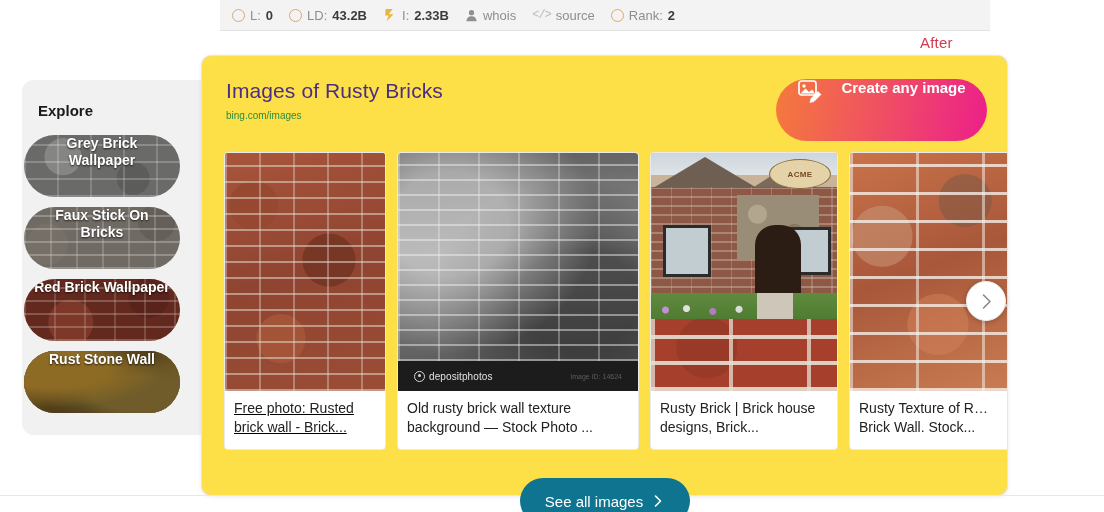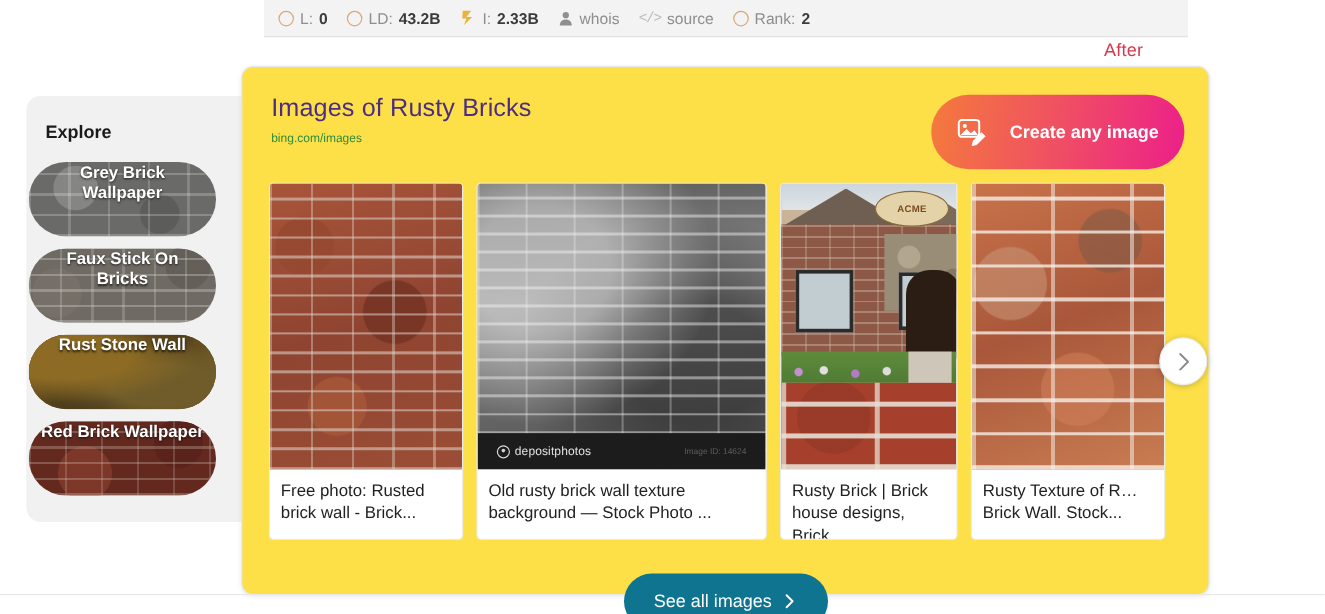--- a/index.html
+++ b/index.html
@@ -103,38 +103,38 @@
   }
   .card-head { padding: 23px 24px 0 24px; position:relative; }
   .card-title { font-size:21px; color:#4b2e83; font-weight:normal; letter-spacing:.1px; }
   .card-url { font-size:10px; color:#2e8b3d; margin-top:7px; }
 
   .create-btn {
     position:absolute; right:20px; top:23px;
     width:211px; height:62px; border-radius:34px; border:none;
     background: linear-gradient(100deg, #f47a3c 0%, #f0545f 45%, #ec1f8a 100%);
     color:#fff; font-size:15px; font-weight:bold;
-    display:flex; align-items:center; justify-content:center; gap:18px;
+    display:flex; justify-content:center; gap:18px;
     cursor:pointer;
   }
   .create-ico { width:26px;height:24px;flex:none;display:block; }
 
   
   .strip {
     position:absolute; left:22px; top:96px; right:0; height:298px;
     display:flex; gap:11px; overflow:hidden;
   }
   .thumb {
     flex:none; border:1px solid #eaeaea; border-radius:4px;
     background:#fff; overflow:hidden; display:flex; flex-direction:column;
     cursor:pointer;
   }
-  .thumb.t1 { width:162px; }
+  .thumb.t1 { width:162px;text-decoration:underline; }
   .thumb.t2 { width:242px; }
-  .thumb.t3 { width:148px; }
+  .thumb.t3 { width:188px; }
   .thumb.t4 { width:162px; }
   .thumb .pic { height:240px; position:relative; overflow:hidden; }
   .thumb .cap {
     padding:8px 9px 0 9px; font-size:14px; line-height:19px; color:#222;
     height:58px; overflow:hidden;
   }
 
   
   .img-rust {
     background-color:#9c4b33;
@@ -287,27 +287,27 @@
       <div class="tex tex-grey"></div>
       <div class="ptext">Grey Brick Wallpaper</div>
     </div>
 
     <div class="pill">
       <div class="tex tex-grey2"></div>
       <div class="ptext">Faux Stick On Bricks</div>
     </div>
 
     <div class="pill">
+      <div class="tex tex-red"></div>
+      <div class="ptext">Red Brick Wallpaper</div>
+    </div>
+
+    <div class="pill">
       <div class="tex tex-rust"></div>
       <div class="ptext">Rust Stone Wall</div>
-    </div>
-
-    <div class="pill">
-      <div class="tex tex-red"></div>
-      <div class="ptext">Red Brick Wallpaper</div>
     </div>
   </div>
 
   <div class="card">
 
     <div class="card-head">
       <div class="card-title">Images of Rusty Bricks</div>
       <div class="card-url">bing.com/images</div>
 
       <button class="create-btn">

